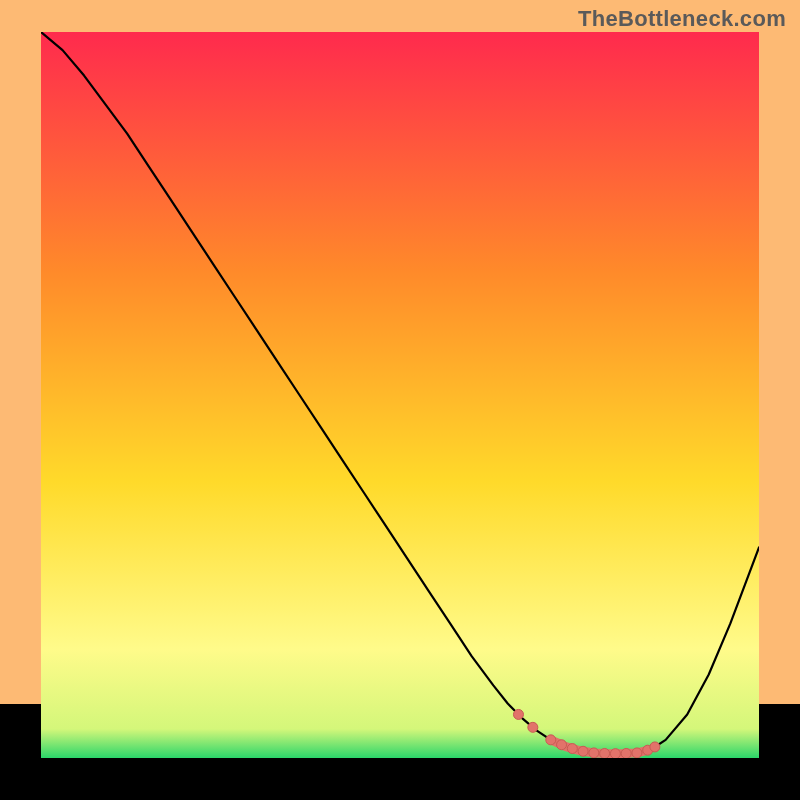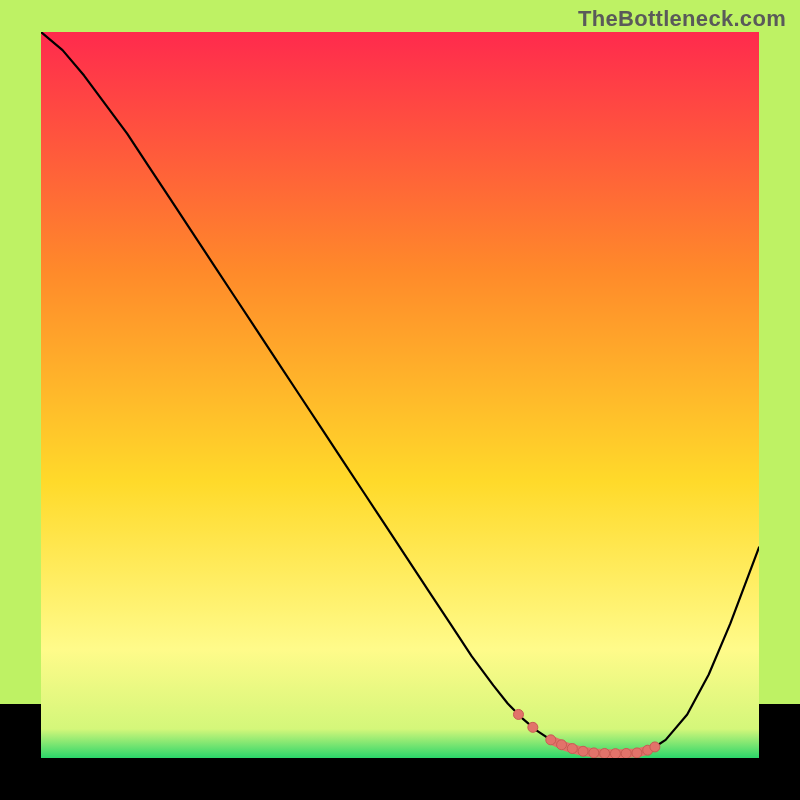--- a/index.html
+++ b/index.html
@@ -8,21 +8,21 @@
     width: 800px;
     height: 800px;
     background: #000;
     overflow: hidden;
     font-family: Arial, Helvetica, sans-serif;
   }
   .frame {
     position: relative;
     width: 800px;
     height: 704px;
-    background: #bef264;
+    background: #fdba74;
   }
   .watermark {
     position: absolute;
     top: 6px;
     right: 14px;
     color: #5a5a5a;
     font-size: 22px;
     font-weight: 600;
     letter-spacing: 0.3px;
     z-index: 10;

